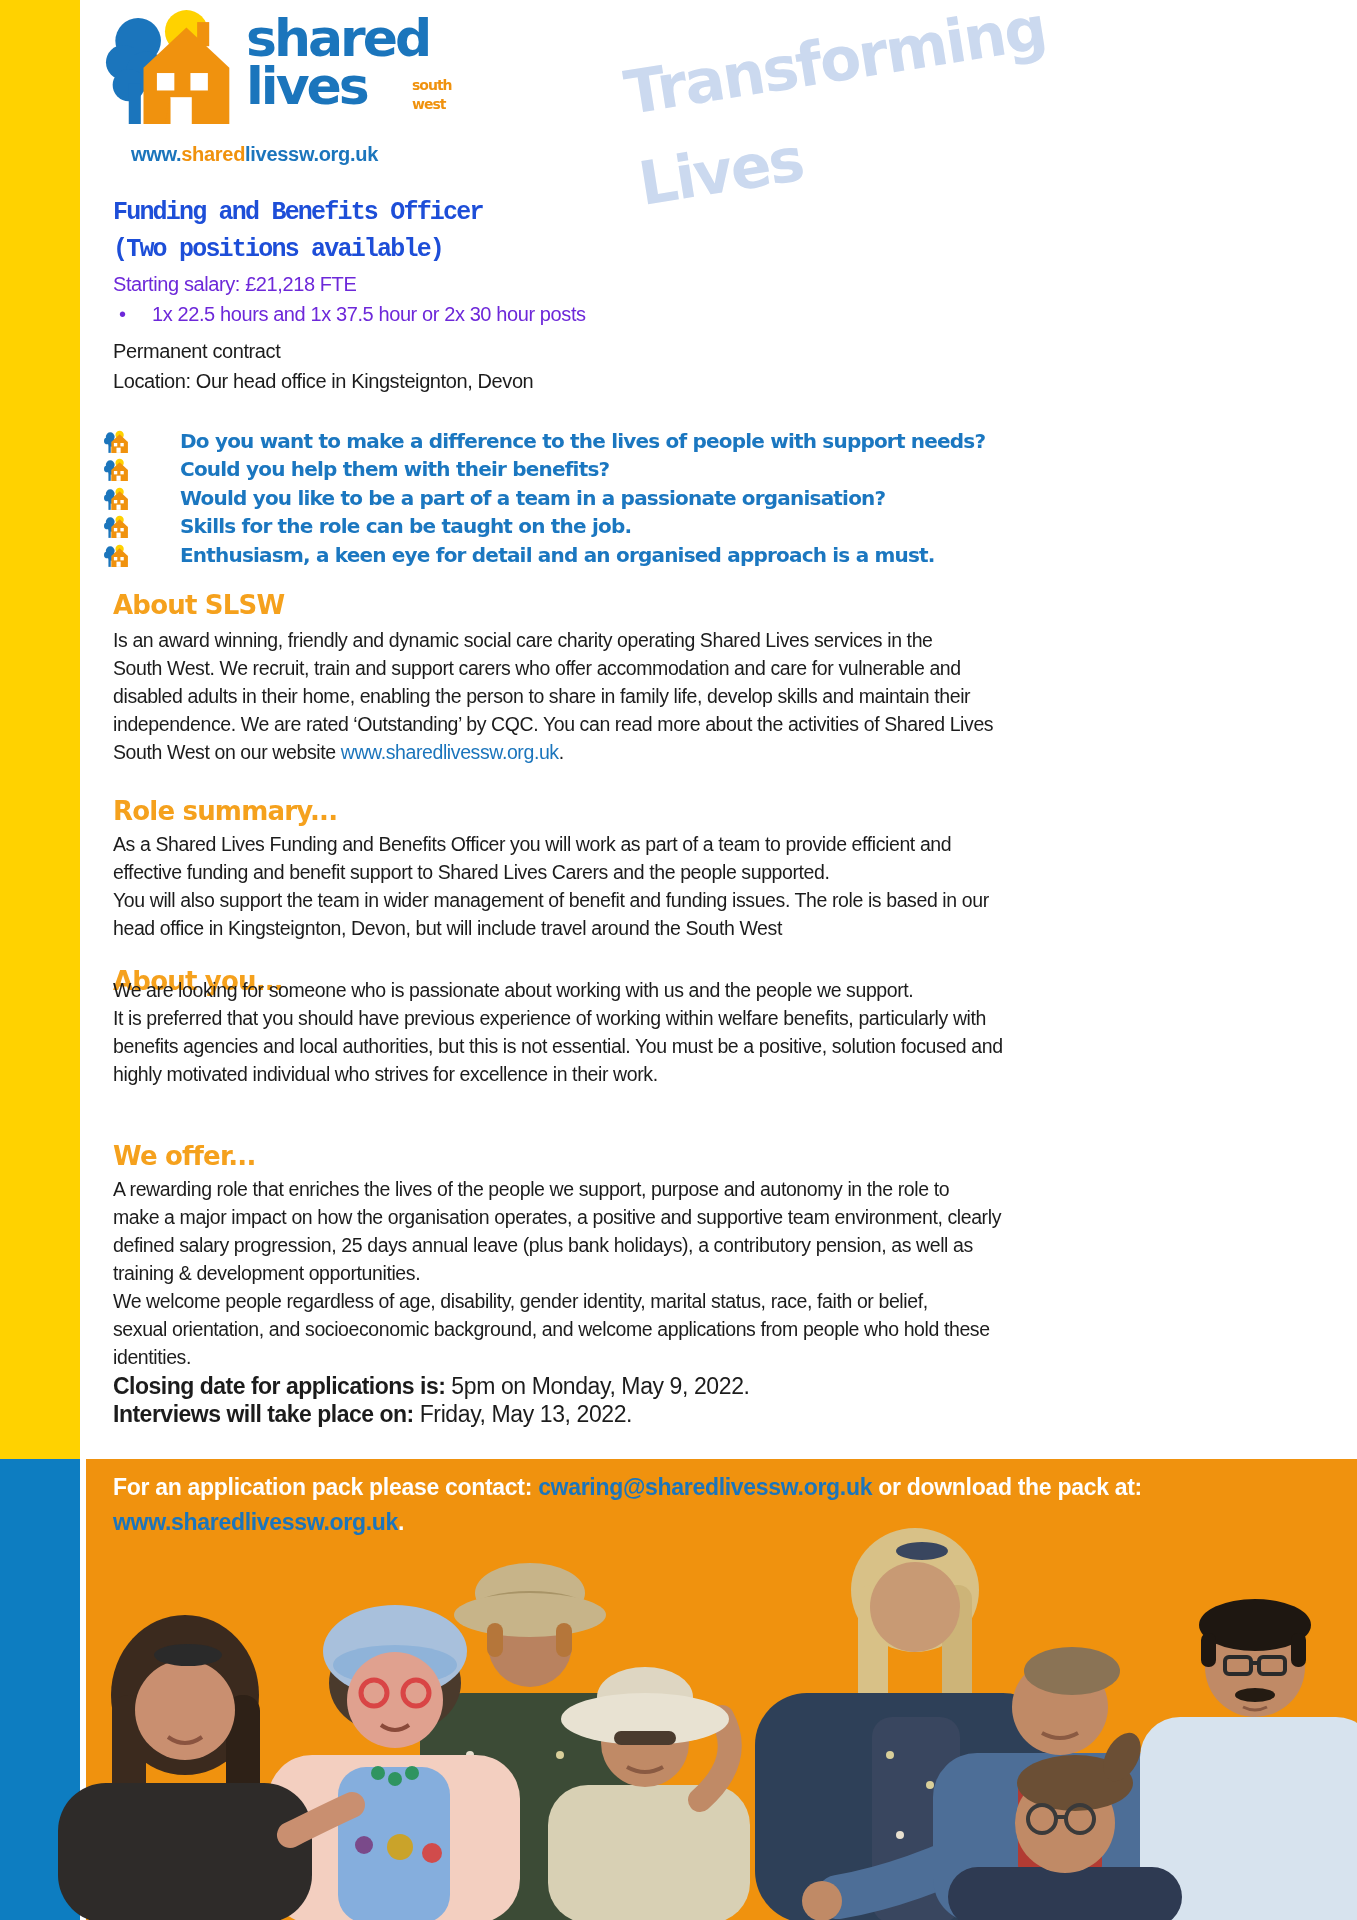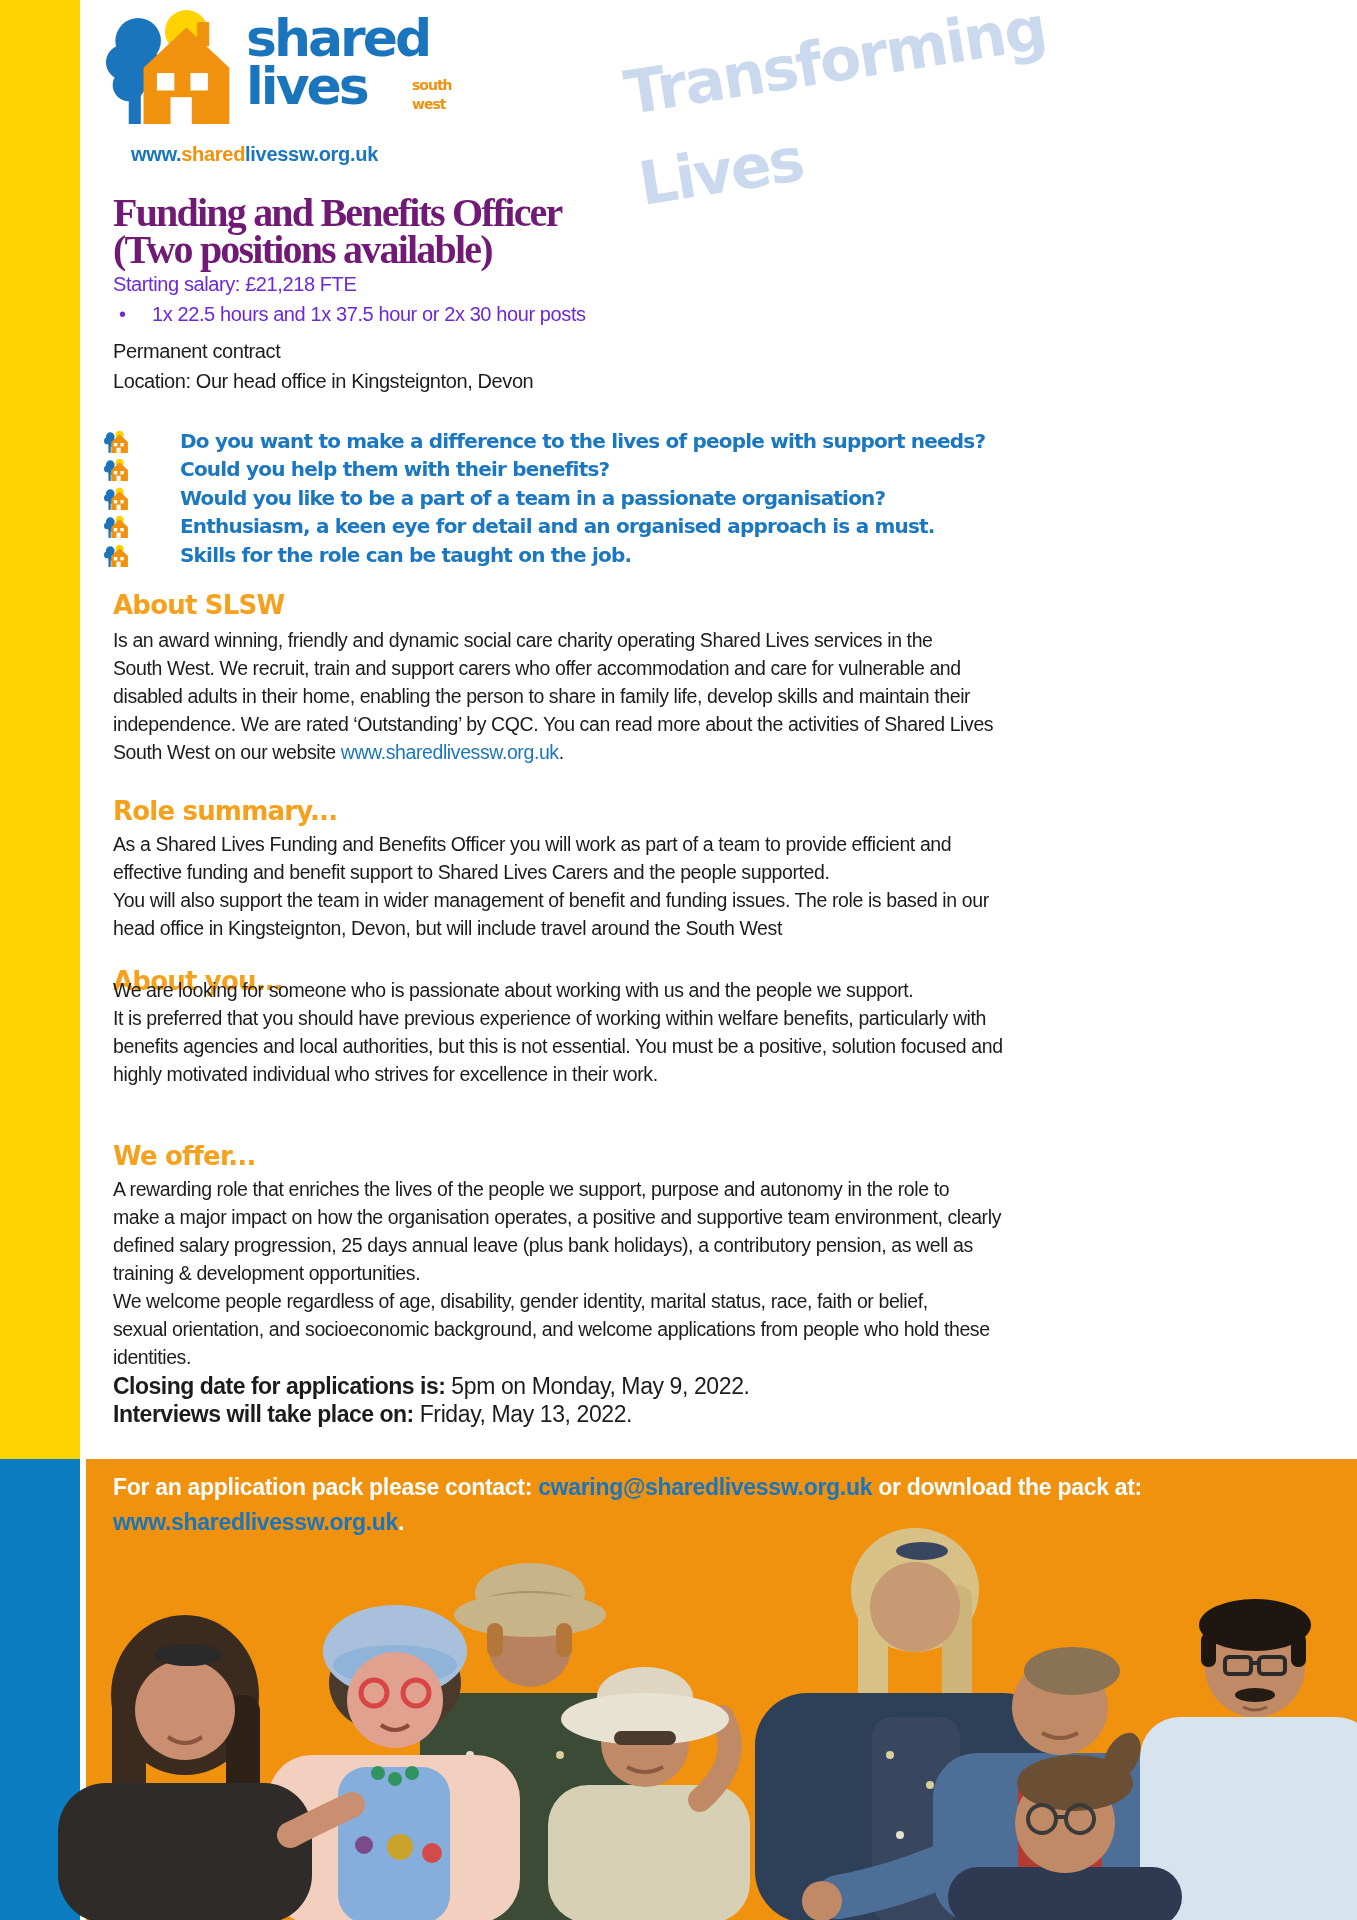--- a/index.html
+++ b/index.html
@@ -15,22 +15,22 @@
             letter-spacing:-3px;color:#1b75bc;}
   .regionmark{position:absolute;left:412px;top:76px;font-family:"DejaVu Sans",sans-serif;
               font-weight:bold;font-size:14px;line-height:19px;color:#f0920e;letter-spacing:-1px;}
   .logo-url{position:absolute;left:131px;top:143px;font-weight:bold;font-size:20px;letter-spacing:-0.3px;}
   .logo-url .u-blue{color:#1b75bc;} .logo-url .u-orange{color:#f0920e;}
   
   .watermark{position:absolute;left:618px;top:48px;transform:rotate(-9deg);transform-origin:left top;
              font-family:"DejaVu Sans",sans-serif;font-weight:bold;font-size:60px;line-height:92px;
              letter-spacing:-2px;color:#cbd9ef;white-space:nowrap;}
   
-  .job-title{position:absolute;left:113px;top:194px;font-family:Liberation Serif, serif;
-             font-weight:bold;font-size:40px;line-height:37px;letter-spacing:-1.8px;color:#701a75;}
+  .job-title{position:absolute;left:113px;top:194px;font-family:Liberation Mono, monospace;
+             font-weight:bold;font-size:25px;line-height:37px;letter-spacing:-1.8px;color:#1d4ed8;}
   .details-a{position:absolute;left:113px;top:269px;font-size:20px;line-height:30px;letter-spacing:-0.4px;color:#6d28d9;}
   .details-b{position:absolute;left:113px;top:336px;font-size:20px;line-height:30px;letter-spacing:-0.4px;color:#1c1c1c;}
   .dot{display:inline-block;width:33px;padding-left:6px;}
   
   .questions{position:absolute;left:104px;top:424px;}
   .q-row{display:flex;align-items:flex-end;height:28.5px;}
   .q-ic{width:26px;margin-top:2px;flex:none;}
   .q-tx{margin-left:50px;font-family:"DejaVu Sans",sans-serif;font-weight:bold;font-size:20px;
         letter-spacing:-0.8px;color:#1b77c0;white-space:nowrap;}
   
@@ -143,35 +143,35 @@
           <circle cx="24" cy="26" r="17" fill="#1b75bc"></circle>
           <circle cx="13" cy="42" r="13" fill="#1b75bc"></circle>
           <circle cx="30" cy="49" r="15" fill="#1b75bc"></circle>
           <rect x="17" y="58" width="9" height="30" fill="#1b75bc"></rect>
           <circle cx="60" cy="19" r="16" fill="#ffd200"></circle>
           <polygon points="28,46 60,16 92,46 92,88 28,88" fill="#f0920e"></polygon>
           <rect x="38" y="50" width="13" height="13" fill="#fff"></rect>
           <rect x="63" y="50" width="13" height="13" fill="#fff"></rect>
           <rect x="48" y="68" width="16" height="20" fill="#fff"></rect>
         </svg>
+      <span class="q-tx">Skills for the role can be taught on the job.</span>
+    </div>
+    <div class="q-row">
+      <svg class="q-ic" viewBox="0 0 100 88">
+          <circle cx="24" cy="26" r="17" fill="#1b75bc"></circle>
+          <circle cx="13" cy="42" r="13" fill="#1b75bc"></circle>
+          <circle cx="30" cy="49" r="15" fill="#1b75bc"></circle>
+          <rect x="17" y="58" width="9" height="30" fill="#1b75bc"></rect>
+          <circle cx="60" cy="19" r="16" fill="#ffd200"></circle>
+          <polygon points="28,46 60,16 92,46 92,88 28,88" fill="#f0920e"></polygon>
+          <rect x="38" y="50" width="13" height="13" fill="#fff"></rect>
+          <rect x="63" y="50" width="13" height="13" fill="#fff"></rect>
+          <rect x="48" y="68" width="16" height="20" fill="#fff"></rect>
+        </svg>
       <span class="q-tx">Enthusiasm, a keen eye for detail and an organised approach is a must.</span>
-    </div>
-    <div class="q-row">
-      <svg class="q-ic" viewBox="0 0 100 88">
-          <circle cx="24" cy="26" r="17" fill="#1b75bc"></circle>
-          <circle cx="13" cy="42" r="13" fill="#1b75bc"></circle>
-          <circle cx="30" cy="49" r="15" fill="#1b75bc"></circle>
-          <rect x="17" y="58" width="9" height="30" fill="#1b75bc"></rect>
-          <circle cx="60" cy="19" r="16" fill="#ffd200"></circle>
-          <polygon points="28,46 60,16 92,46 92,88 28,88" fill="#f0920e"></polygon>
-          <rect x="38" y="50" width="13" height="13" fill="#fff"></rect>
-          <rect x="63" y="50" width="13" height="13" fill="#fff"></rect>
-          <rect x="48" y="68" width="16" height="20" fill="#fff"></rect>
-        </svg>
-      <span class="q-tx">Skills for the role can be taught on the job.</span>
     </div>
   </div>
 
   <div class="sec-h h-about">About SLSW</div>
   <div class="sec-b b-about"><span>Is an award winning, friendly and dynamic social care charity operating Shared Lives services in the
 South West. We recruit, train and support carers who offer accommodation and care for vulnerable and
 disabled adults in their home, enabling the person to share in family life, develop skills and maintain their
 independence.  We are rated ‘Outstanding’ by CQC. You can read more about the activities of Shared Lives
 South West on our website </span><span class="body-link">www.sharedlivessw.org.uk</span><span>.</span></div>
 

